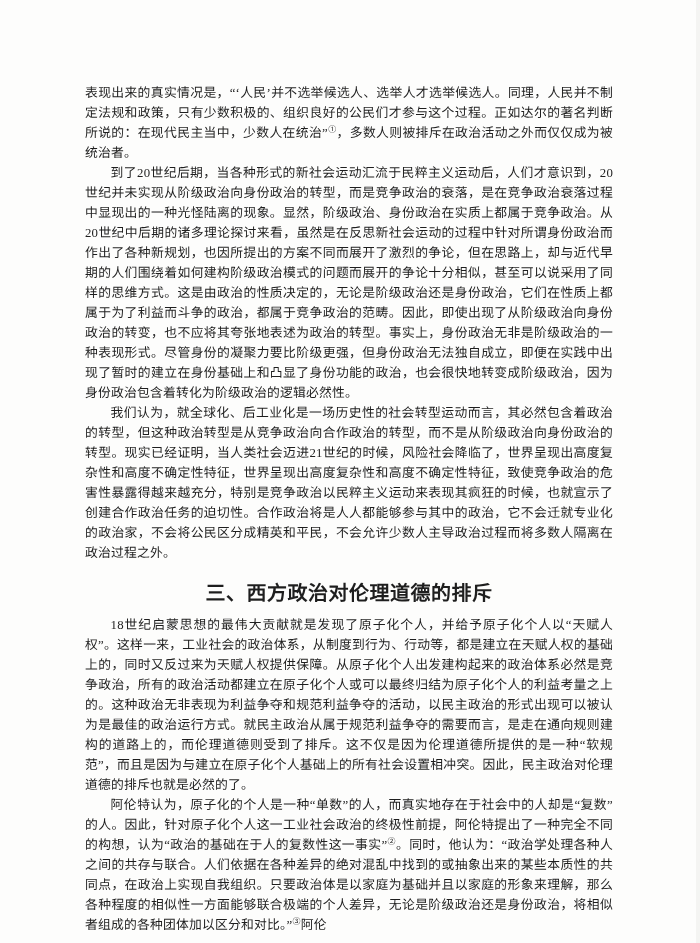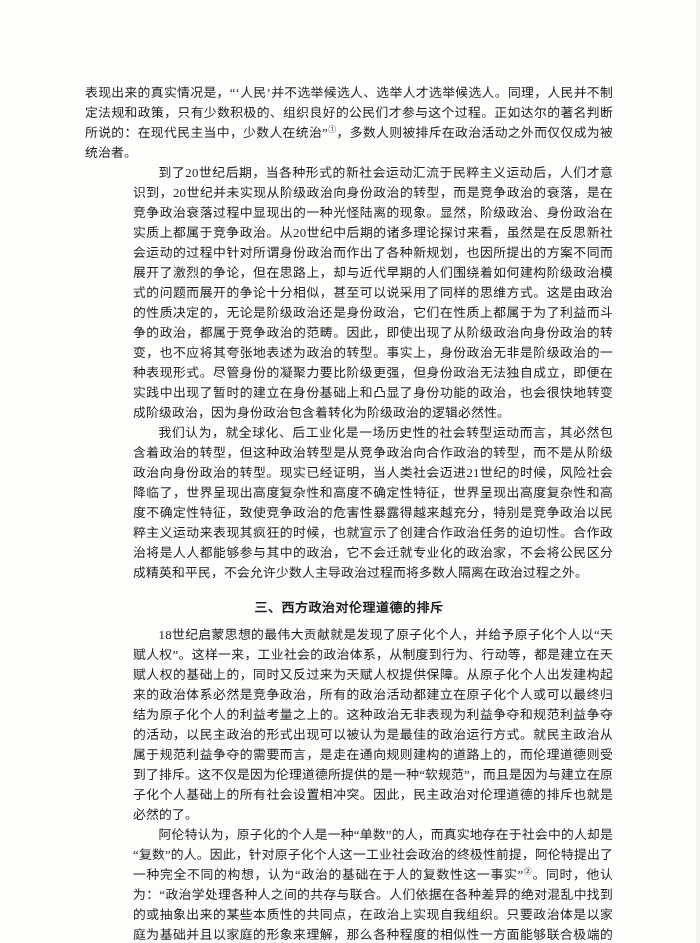--- a/index.html
+++ b/index.html
@@ -17,28 +17,28 @@
     color:#1e1e1e;
     overflow:hidden;
   }
   .para{
     margin:0;
     font-size:12.8px;
     line-height:20px;
     text-align:justify;
     letter-spacing:0.2px;
   }
-  .para.ind{ text-indent:2em;margin-left:48px; }
+  .para.ind{ text-indent:2em; }
   .para sup{
     font-size:8px;
     line-height:0;
     vertical-align:super;
   }
   .heading{
-    font-size:13px;
+    font-size:20px;
     font-weight:bold;
     text-align:center;
     margin:14px 0 9px 0;
     letter-spacing:0.5px;
   }
   .footnote-sep{
     width:160px;
     height:0;
     border-top:1.2px solid #3a3a3a;
     margin-top:8px;
@@ -58,20 +58,20 @@
 
 <div class="page">
   <div>
       <p class="para"><span>表现出来的真实情况是，“‘人民’并不选举候选人、选举人才选举候选人。同理，人民并不制定法规和政策，只有少数积极的、组织良好的公民们才参与这个过程。正如达尔的著名判断所说的：在现代民主当中，少数人在统治”</span><sup>①</sup><span>，多数人则被排斥在政治活动之外而仅仅成为被统治者。</span></p>
       <p class="para ind"><span>到了20世纪后期，当各种形式的新社会运动汇流于民粹主义运动后，人们才意识到，20世纪并未实现从阶级政治向身份政治的转型，而是竞争政治的衰落，是在竞争政治衰落过程中显现出的一种光怪陆离的现象。显然，阶级政治、身份政治在实质上都属于竞争政治。从20世纪中后期的诸多理论探讨来看，虽然是在反思新社会运动的过程中针对所谓身份政治而作出了各种新规划，也因所提出的方案不同而展开了激烈的争论，但在思路上，却与近代早期的人们围绕着如何建构阶级政治模式的问题而展开的争论十分相似，甚至可以说采用了同样的思维方式。这是由政治的性质决定的，无论是阶级政治还是身份政治，它们在性质上都属于为了利益而斗争的政治，都属于竞争政治的范畴。因此，即使出现了从阶级政治向身份政治的转变，也不应将其夸张地表述为政治的转型。事实上，身份政治无非是阶级政治的一种表现形式。尽管身份的凝聚力要比阶级更强，但身份政治无法独自成立，即便在实践中出现了暂时的建立在身份基础上和凸显了身份功能的政治，也会很快地转变成阶级政治，因为身份政治包含着转化为阶级政治的逻辑必然性。</span></p>
       <p class="para ind"><span>我们认为，就全球化、后工业化是一场历史性的社会转型运动而言，其必然包含着政治的转型，但这种政治转型是从竞争政治向合作政治的转型，而不是从阶级政治向身份政治的转型。现实已经证明，当人类社会迈进21世纪的时候，风险社会降临了，世界呈现出高度复杂性和高度不确定性特征，世界呈现出高度复杂性和高度不确定性特征，致使竞争政治的危害性暴露得越来越充分，特别是竞争政治以民粹主义运动来表现其疯狂的时候，也就宣示了创建合作政治任务的迫切性。合作政治将是人人都能够参与其中的政治，它不会迁就专业化的政治家，不会将公民区分成精英和平民，不会允许少数人主导政治过程而将多数人隔离在政治过程之外。</span></p>
     </div>
   <h2 class="heading">三、西方政治对伦理道德的排斥</h2>
   <div>
       <p class="para ind"><span>18世纪启蒙思想的最伟大贡献就是发现了原子化个人，并给予原子化个人以“天赋人权”。这样一来，工业社会的政治体系，从制度到行为、行动等，都是建立在天赋人权的基础上的，同时又反过来为天赋人权提供保障。从原子化个人出发建构起来的政治体系必然是竞争政治，所有的政治活动都建立在原子化个人或可以最终归结为原子化个人的利益考量之上的。这种政治无非表现为利益争夺和规范利益争夺的活动，以民主政治的形式出现可以被认为是最佳的政治运行方式。就民主政治从属于规范利益争夺的需要而言，是走在通向规则建构的道路上的，而伦理道德则受到了排斥。这不仅是因为伦理道德所提供的是一种“软规范”，而且是因为与建立在原子化个人基础上的所有社会设置相冲突。因此，民主政治对伦理道德的排斥也就是必然的了。</span></p>
-      <p class="para ind"><span>阿伦特认为，原子化的个人是一种“单数”的人，而真实地存在于社会中的人却是“复数”的人。因此，针对原子化个人这一工业社会政治的终极性前提，阿伦特提出了一种完全不同的构想，认为“政治的基础在于人的复数性这一事实”</span><sup>②</sup><span>。同时，他认为：“政治学处理各种人之间的共存与联合。人们依据在各种差异的绝对混乱中找到的或抽象出来的某些本质性的共同点，在政治上实现自我组织。只要政治体是以家庭为基础并且以家庭的形象来理解，那么各种程度的相似性一方面能够联合极端的个人差异，另一方面还可以作为一种手段，将相似者组成的各种团体加以区分和对比。”</span><sup>③</sup><span>阿伦</span></p>
+      <p class="para ind"><span>阿伦特认为，原子化的个人是一种“单数”的人，而真实地存在于社会中的人却是“复数”的人。因此，针对原子化个人这一工业社会政治的终极性前提，阿伦特提出了一种完全不同的构想，认为“政治的基础在于人的复数性这一事实”</span><sup>②</sup><span>。同时，他认为：“政治学处理各种人之间的共存与联合。人们依据在各种差异的绝对混乱中找到的或抽象出来的某些本质性的共同点，在政治上实现自我组织。只要政治体是以家庭为基础并且以家庭的形象来理解，那么各种程度的相似性一方面能够联合极端的个人差异，无论是阶级政治还是身份政治，将相似者组成的各种团体加以区分和对比。”</span><sup>③</sup><span>阿伦</span></p>
     </div>
   <div class="footnote-sep"></div>
   <div class="footnotes">
       <div class="footnote">①格林.人民之眼——观众时代的民主[M].孙仲，陶力行，张鑫炎，译.北京：华夏出版社，2018：230.</div>
     </div>
 
 </div>
 
 </body></html>

